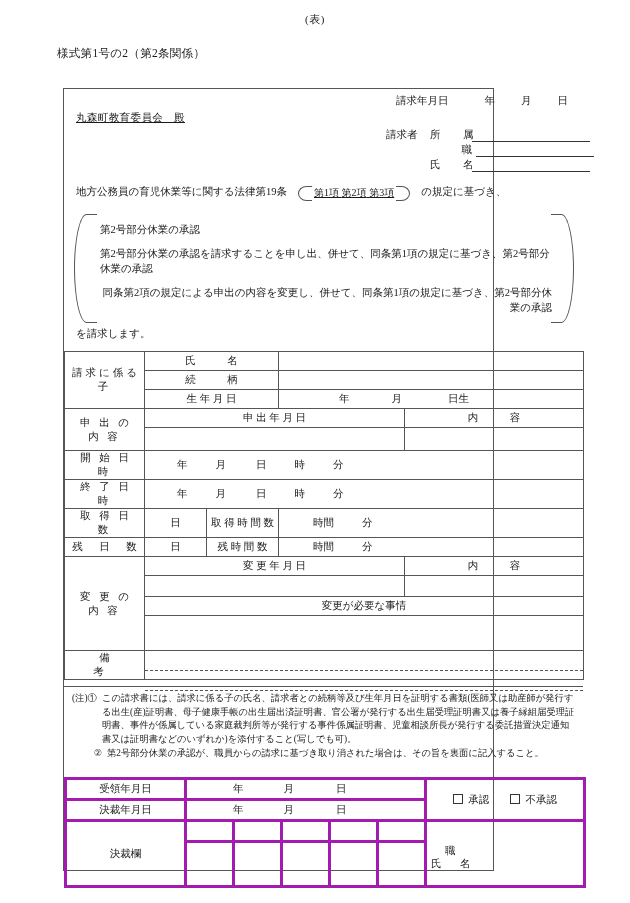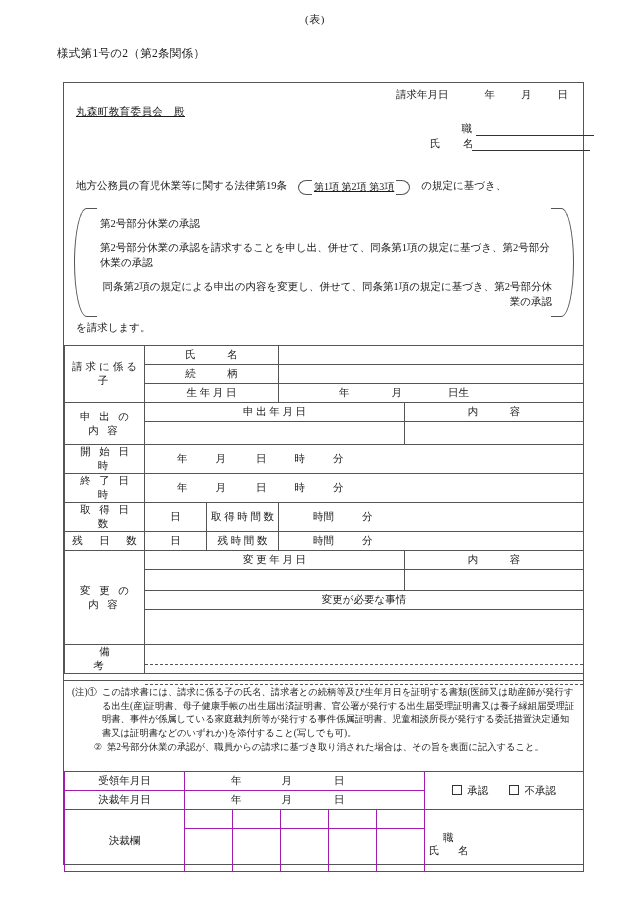--- a/index.html
+++ b/index.html
@@ -23,22 +23,22 @@
     font-size:11.5px;letter-spacing:.3px;white-space:nowrap;
   }
   .doc-title{
     position:absolute;left:0;top:66px;width:630px;
     text-align:center;font-size:13px;font-weight:bold;
     letter-spacing:5px;text-indent:5px;
   }
 
   
   .frame{
-    position:absolute;left:63px;top:82px;
-    width:521px;height:783px;
+    position:absolute;left:63px;top:88px;
+    width:431px;height:783px;
     border:1px solid #555;
     box-sizing:border-box;
   }
 
   
   .req-date{
     position:absolute;left:332px;top:5px;
     font-size:10.5px;white-space:nowrap;
   }
   .req-date .sp1{display:inline-block;width:36px;}
@@ -135,21 +135,21 @@
   .note-mark.m1{width:30px;}
   .note-mark.m2{width:30px;text-align:right;padding-right:5px;}
   .note-body{flex:1 1 auto;}
   .note2{margin-top:1px;}
 
   
   .btm{
     position:absolute;left:0px;top:688px;width:519px;
     border-collapse:collapse;table-layout:fixed;font-size:10.5px;
   }
-  .btm td{border:1px solid #a21caf;padding:0 4px;height:18px;vertical-align:middle;}
+  .btm td{border:3px solid #a21caf;padding:0 4px;height:18px;vertical-align:middle;}
   .chk{display:inline-block;width:8px;height:8px;border:1px solid #333;margin-right:5px;vertical-align:-1px;}
   .appr-cell{text-align:center;}
   .seal-cell{vertical-align:top;padding-top:8px !important;}
   .seal-cell .j1{display:block;padding-left:14px;line-height:12px;}
   .seal-cell .j2{display:block;line-height:13px;letter-spacing:4px;}
 </style>
 </head>
 <body>
 
 <div class="page">
@@ -159,20 +159,25 @@
 
   <div class="frame">
 
     <div class="req-date">
       <span>請求年月日</span><span class="sp1"></span><span>年</span><span class="sp2"></span><span>月</span><span class="sp3"></span><span>日</span>
     </div>
 
     <div class="addressee">丸森町教育委員会　殿</div>
 
     <div class="requester">
+      <div class="req-row">
+        <span class="req-lead">請求者</span>
+          <span class="req-lbl">所　属</span>
+          <span class="req-line"></span>
+      </div>
       <div class="req-row">
         <span class="req-lead"></span>
           <span class="req-lbl narrow">職</span>
           <span class="req-line"></span>
       </div>
       <div class="req-row">
         <span class="req-lead"></span>
           <span class="req-lbl">氏　名</span>
           <span class="req-line"></span>
       </div>

